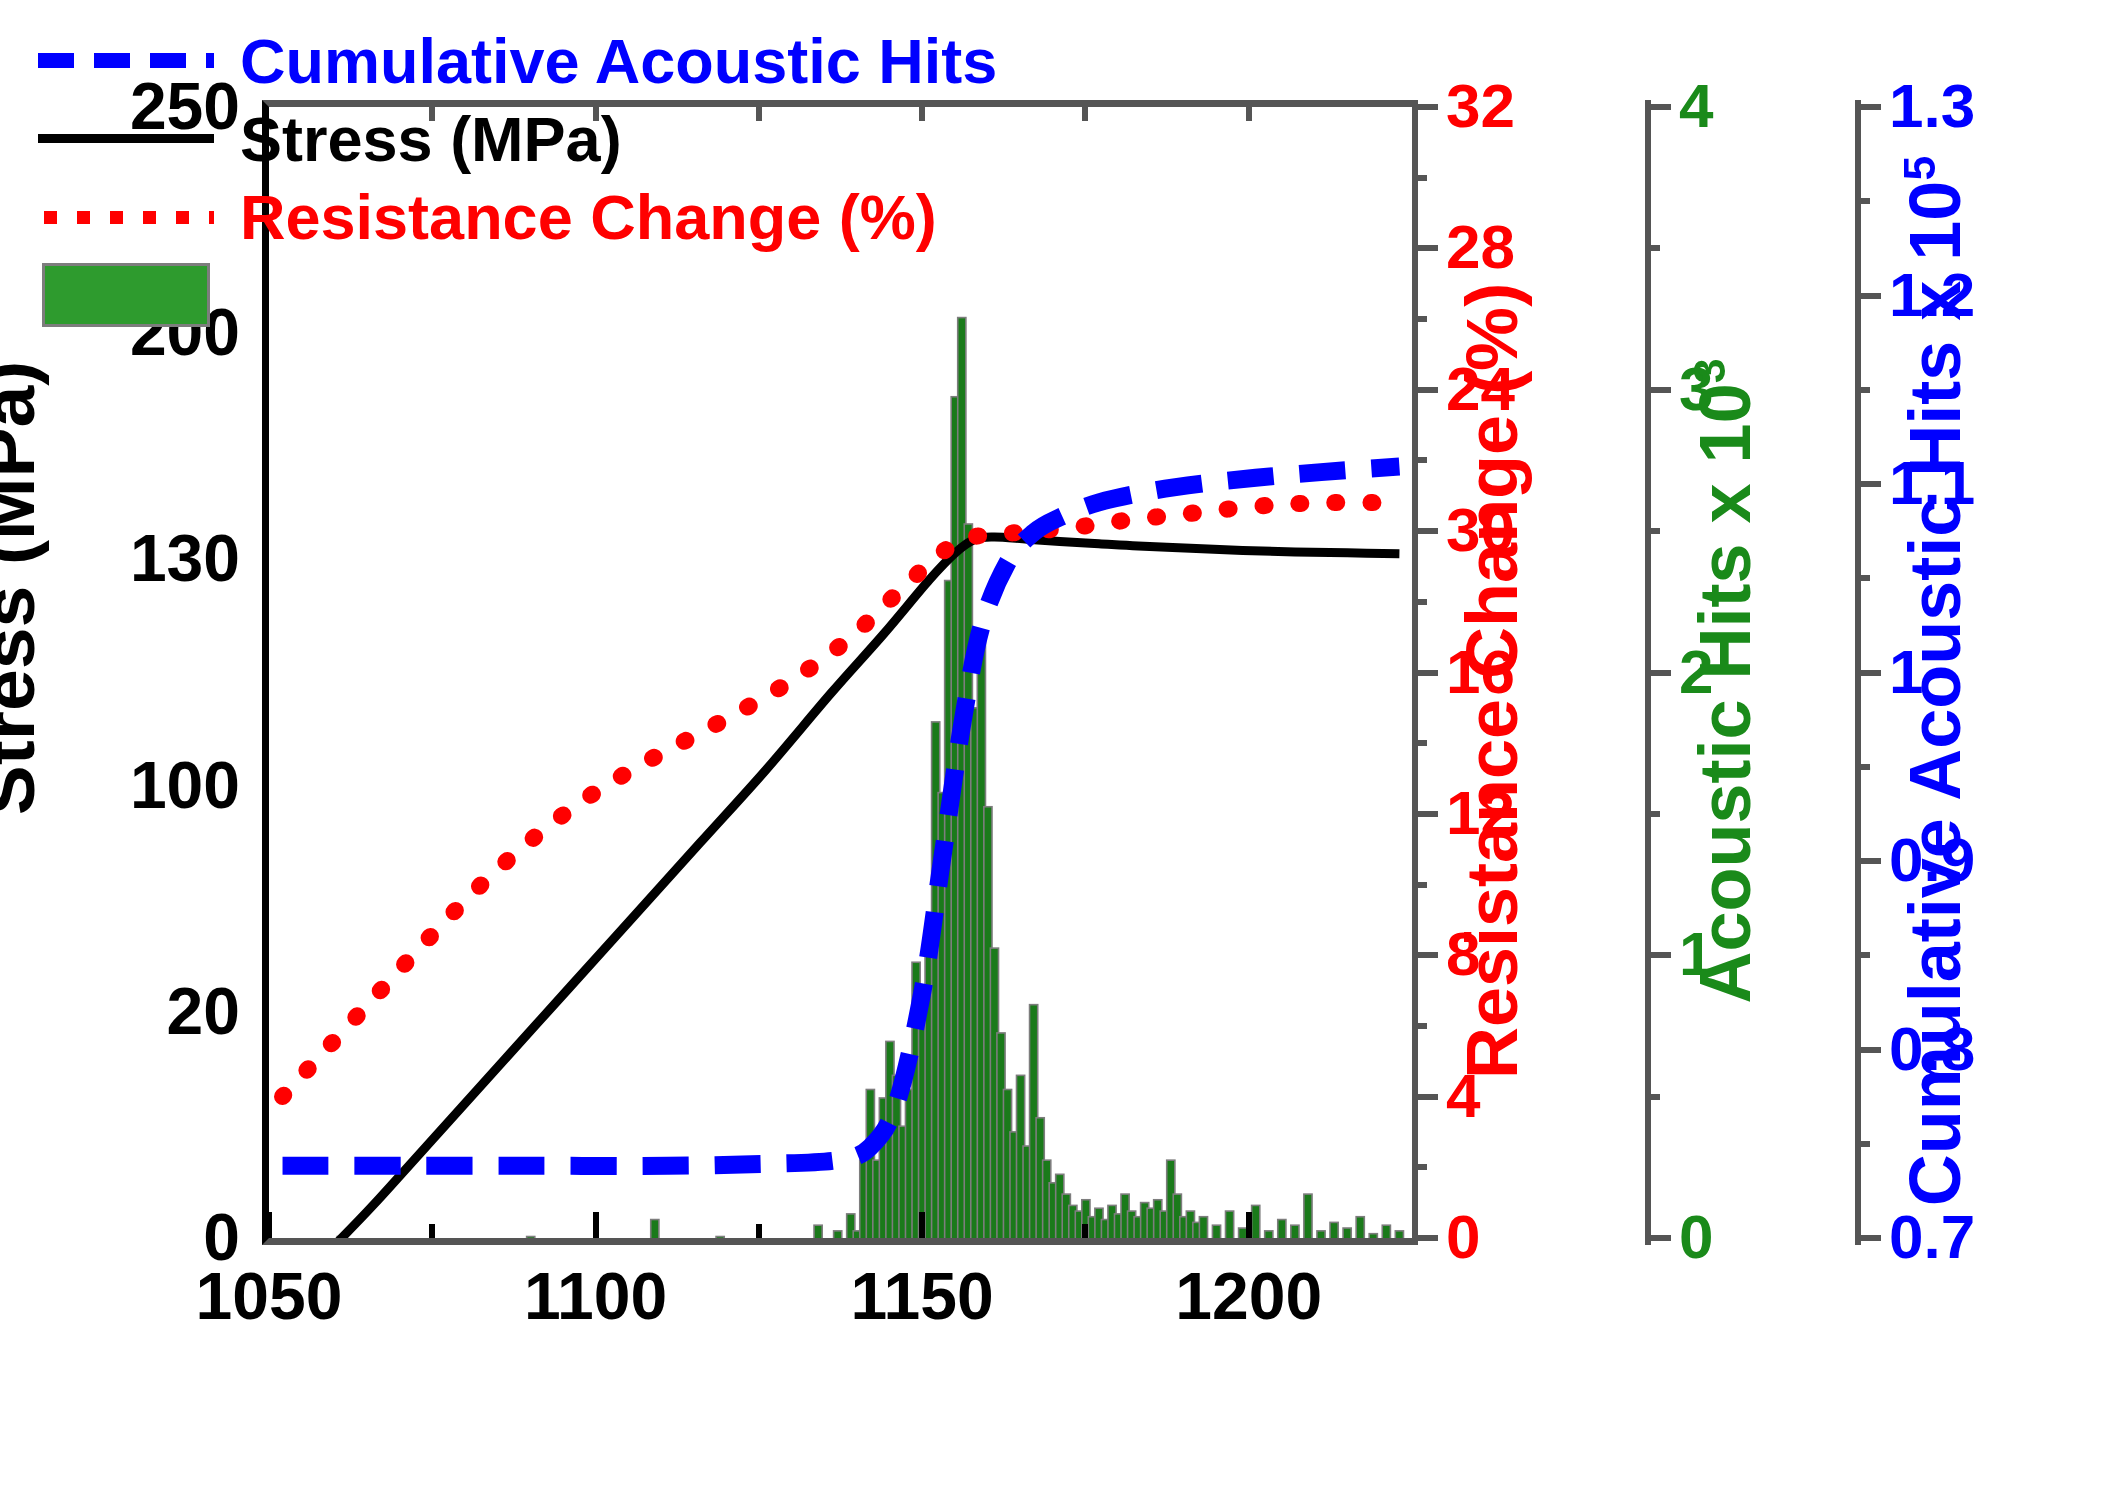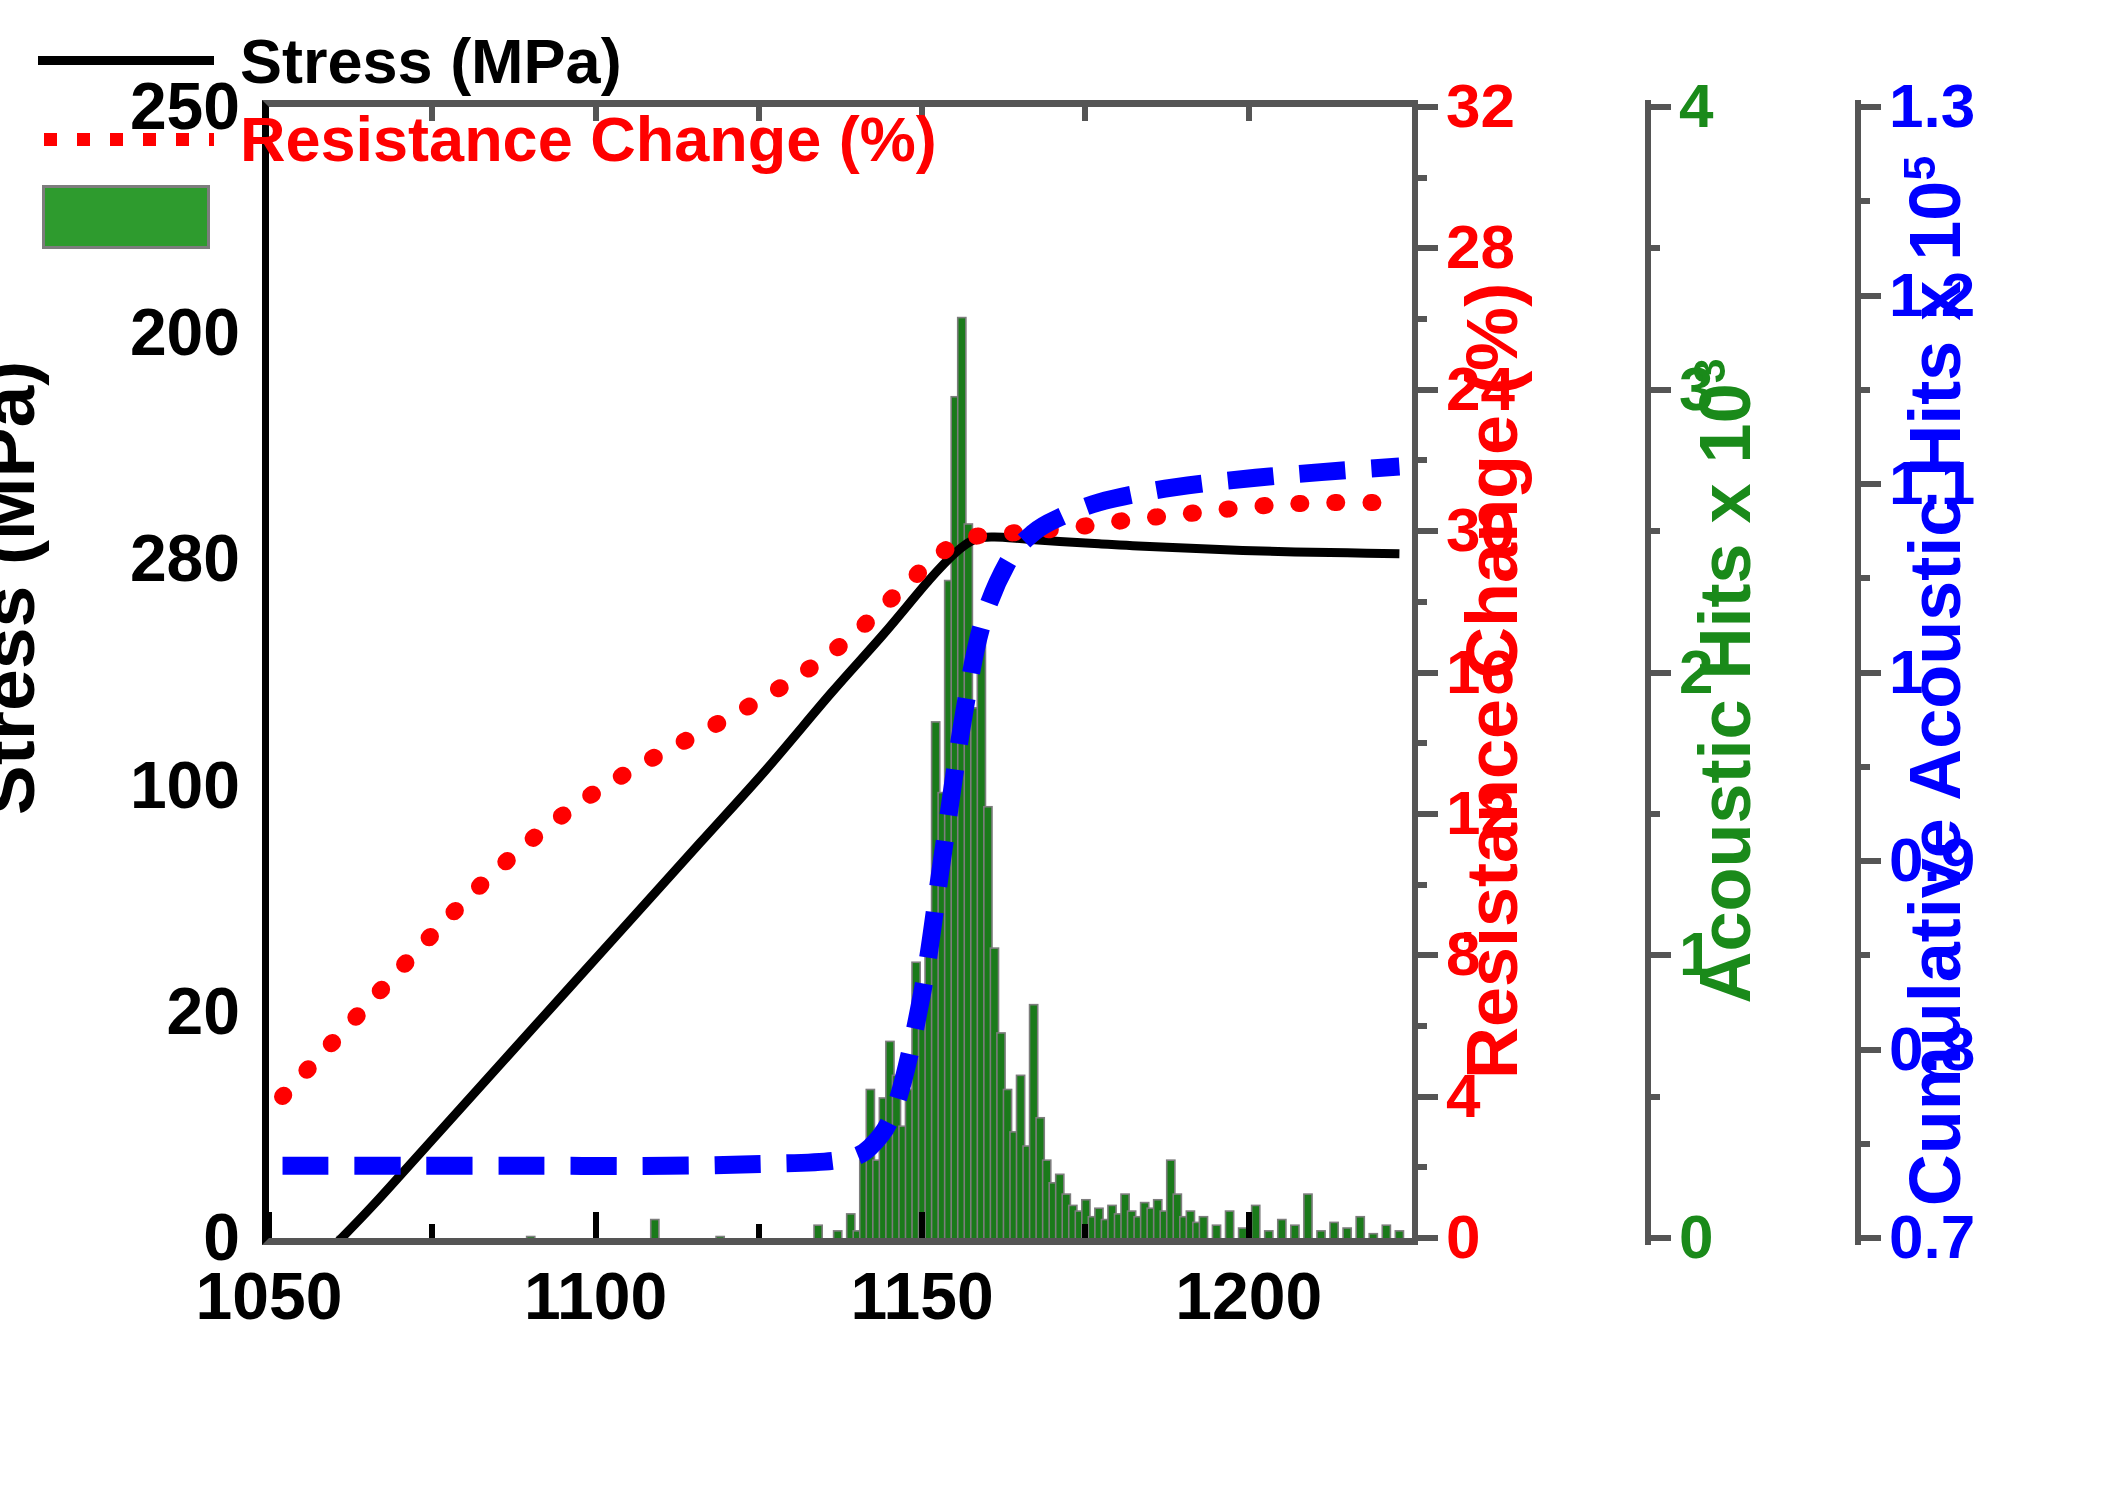--- a/index.html
+++ b/index.html
@@ -90,21 +90,21 @@
 
   <div id="ytitle-left">Stress (MPa)</div>
 
   <div id="ylabels-left">
       <div class="ylabel-left" style="left: 60px; width: 180px; top: 1204px;">0</div>
       <div class="tk" style="left: 269px; top: 1235px; width: 26px; height: 6px;"></div>
       <div class="ylabel-left" style="left: 60px; width: 180px; top: 977.8px;">20</div>
       <div class="tk" style="left: 269px; top: 1008.8px; width: 26px; height: 6px;"></div>
       <div class="ylabel-left" style="left: 60px; width: 180px; top: 751.6px;">100</div>
       <div class="tk" style="left: 269px; top: 782.6px; width: 26px; height: 6px;"></div>
-      <div class="ylabel-left" style="left: 60px; width: 180px; top: 525.4px;">280</div>
+      <div class="ylabel-left" style="left: 60px; width: 180px; top: 525.4px;">130</div>
       <div class="tk" style="left: 269px; top: 556.4px; width: 26px; height: 6px;"></div>
       <div class="ylabel-left" style="left: 60px; width: 180px; top: 299.2px;">200</div>
       <div class="tk" style="left: 269px; top: 330.2px; width: 26px; height: 6px;"></div>
       <div class="ylabel-left" style="left: 60px; width: 180px; top: 73px;">250</div>
       <div class="tk" style="left: 269px; top: 104px; width: 26px; height: 6px;"></div>
       <div class="tk" style="left: 269px; top: 1121.9px; width: 15px; height: 6px;"></div>
       <div class="tk" style="left: 269px; top: 895.7px; width: 15px; height: 6px;"></div>
       <div class="tk" style="left: 269px; top: 669.5px; width: 15px; height: 6px;"></div>
       <div class="tk" style="left: 269px; top: 443.3px; width: 15px; height: 6px;"></div>
       <div class="tk" style="left: 269px; top: 217.1px; width: 15px; height: 6px;"></div>
@@ -290,20 +290,26 @@
       <div class="axis-tick" style="top: 663.75px; width: 15px; height: 6px; background: rgb(85, 85, 85);"></div>
       <div class="axis-tick" style="top: 475.25px; width: 15px; height: 6px; background: rgb(85, 85, 85);"></div>
       <div class="axis-tick" style="top: 286.75px; width: 15px; height: 6px; background: rgb(85, 85, 85);"></div>
       <div class="axis-tick" style="top: 98.25px; width: 15px; height: 6px; background: rgb(85, 85, 85);"></div>
       <div class="axis-title" style="color: rgb(0, 0, 255); left: -520px; top: 540px;"><span>Cumulative Acoustic Hits x 10</span><span class="sup">5</span></div>
     </div>
 
   <div id="legend">
       <div class="leg-row">
         <div class="leg-key">
+          <div class="k-dash"></div>
+        </div>
+        <div class="leg-text" style="color: rgb(0, 0, 255);">Cumulative Acoustic Hits</div>
+      </div>
+      <div class="leg-row">
+        <div class="leg-key">
           <div class="k-solid"></div>
         </div>
         <div class="leg-text" style="color: rgb(0, 0, 0);">Stress (MPa)</div>
       </div>
       <div class="leg-row">
         <div class="leg-key">
           <div class="k-dot"></div>
         </div>
         <div class="leg-text" style="color: rgb(255, 0, 0);">Resistance Change (%)</div>
       </div>

